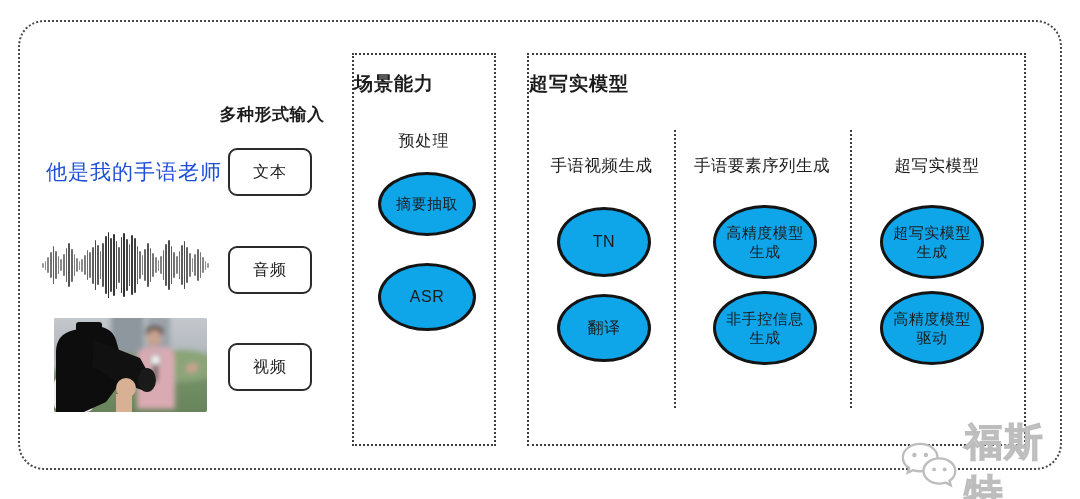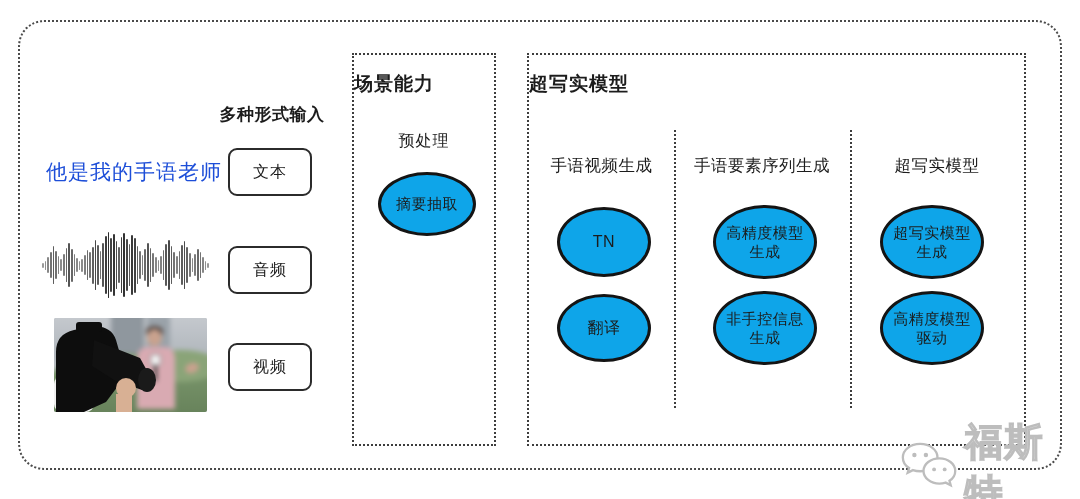--- a/index.html
+++ b/index.html
@@ -188,20 +188,23 @@
   <div class="io-btn b2">
     <span>视频</span>
   </div>
 
   <div class="cap-box scene-box">
     <div class="cap-title">场景能力</div>
     <div class="stage-label">预处理</div>
     <div class="ellipse el-s0">
       <span>摘要抽取</span>
     </div>
+    <div class="ellipse el-s1">
+      <span>ASR</span>
+    </div>
   </div>
 
   <div class="cap-box core-box">
     <div class="cap-title">超写实模型</div>
     <div class="col-divider div-1"></div>
     <div class="col-divider div-2"></div>
 
     <div class="col-header h-c0">手语视频生成</div>
     <div class="col-header h-c1">手语要素序列生成</div>
     <div class="col-header h-c2">超写实模型</div>

